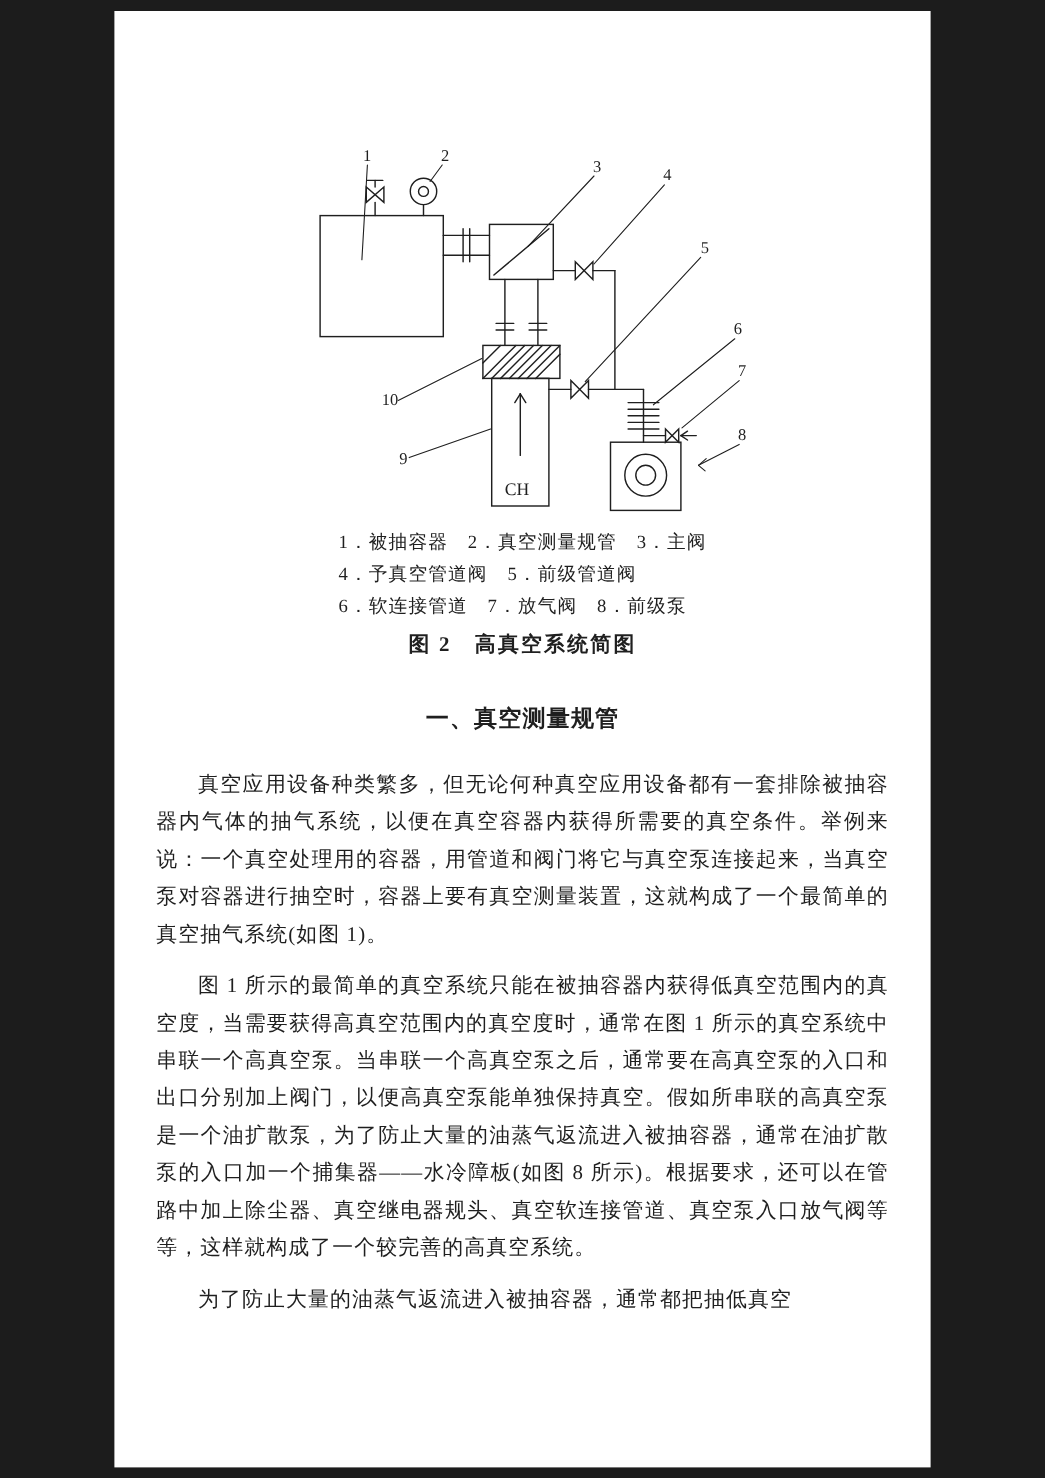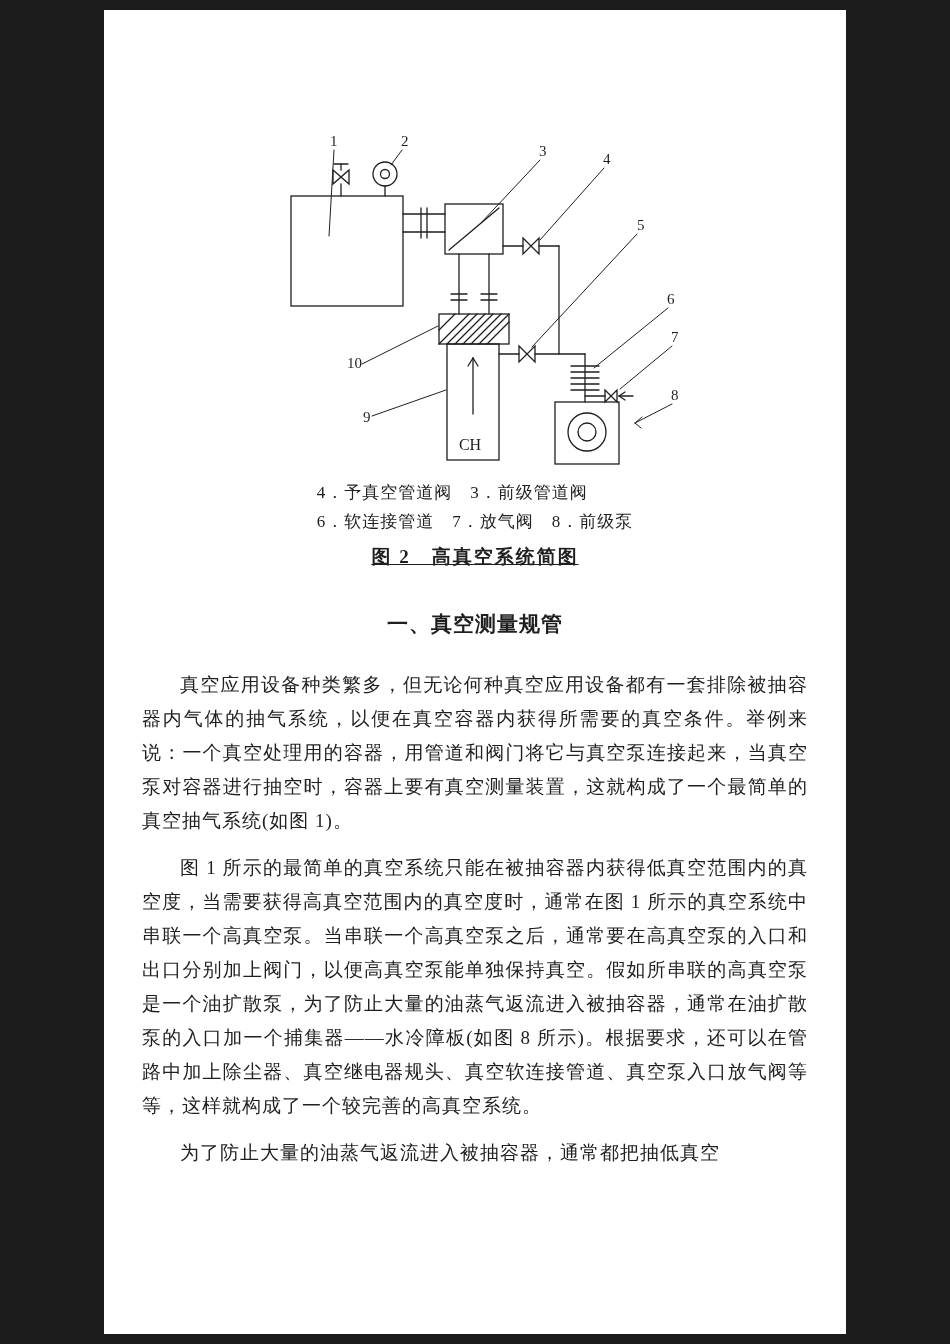--- a/index.html
+++ b/index.html
@@ -11,21 +11,21 @@
   .paper {
     width: 742px; height: 1324px; margin: 10px auto; background: #ffffff;
     color: #1f1f1f; overflow: hidden;
   }
   .figure { margin-top: 108px; }
   .figure svg { display: block; margin: 0 auto; }
   .legend {
     width: fit-content; margin: 8px auto 0;
     font-size: 17px; line-height: 29px; letter-spacing: 1px; text-align: left;
   }
-  .caption { text-align: center; font-weight: bold; font-size: 19px; margin-top: 8px; letter-spacing: 2px; text-decoration: underline; }
+  .caption { text-align: center; font-weight: bold; font-size: 19px; margin-top: 8px; letter-spacing: 2px; }
   .heading { text-align: center; font-weight: bold; font-size: 21px; margin-top: 40px; letter-spacing: 1px; }
   .body-text { padding: 0 38px; }
   .body-text p {
     font-size: 19px; line-height: 34px; text-align: justify;
     text-indent: 2em; margin-top: 13px; letter-spacing: 1px;
   }
   .body-text p.first { margin-top: 30px; }
 </style>
 </head>
 <body>
@@ -154,21 +154,22 @@
         <text x="404" y="186">6</text>
         <text x="408" y="224">7</text>
         <text x="408" y="282">8</text>
         <text x="100" y="304">9</text>
         <text x="84" y="250">10</text>
         <text x="207" y="332" text-anchor="middle" font-size="16">CH</text>
       </g>
     </svg>
 
     <div class="legend">
-      <div>4．予真空管道阀　3．前级管道阀</div>
+      <div>1．被抽容器　2．真空测量规管　3．主阀</div>
+      <div>4．予真空管道阀　5．前级管道阀</div>
       <div>6．软连接管道　7．放气阀　8．前级泵</div>
     </div>
 
     <div class="caption">图 2　高真空系统简图</div>
   </div>
 
   <h2 class="heading">一、真空测量规管</h2>
 
   <div class="body-text">
     <p class="first">真空应用设备种类繁多，但无论何种真空应用设备都有一套排除被抽容器内气体的抽气系统，以便在真空容器内获得所需要的真空条件。举例来说：一个真空处理用的容器，用管道和阀门将它与真空泵连接起来，当真空泵对容器进行抽空时，容器上要有真空测量装置，这就构成了一个最简单的真空抽气系统(如图 1)。</p>

